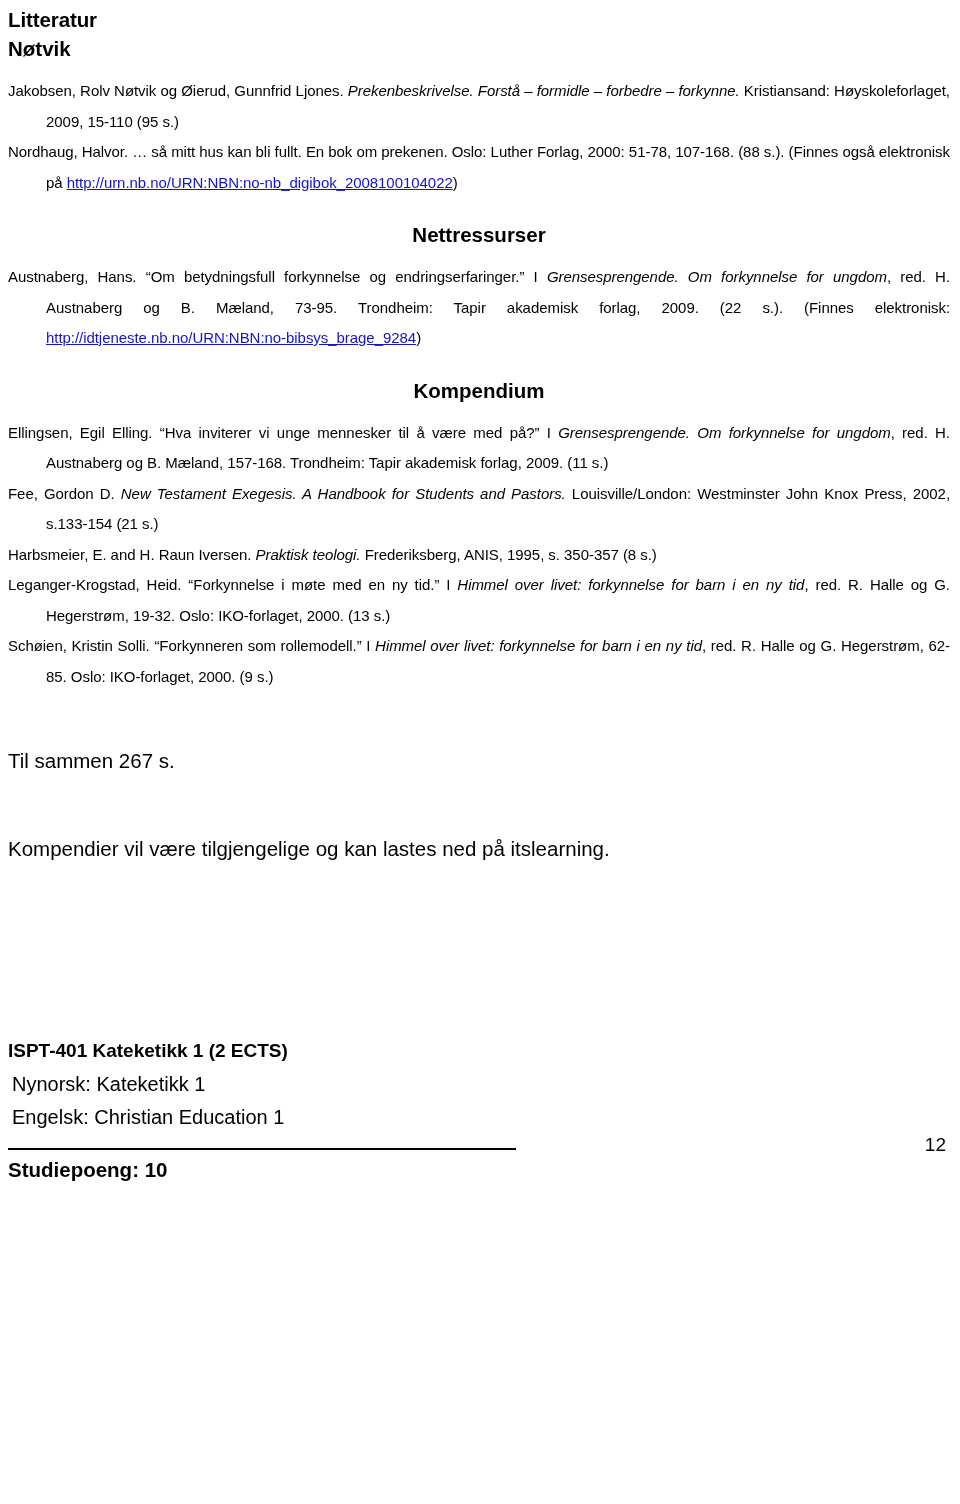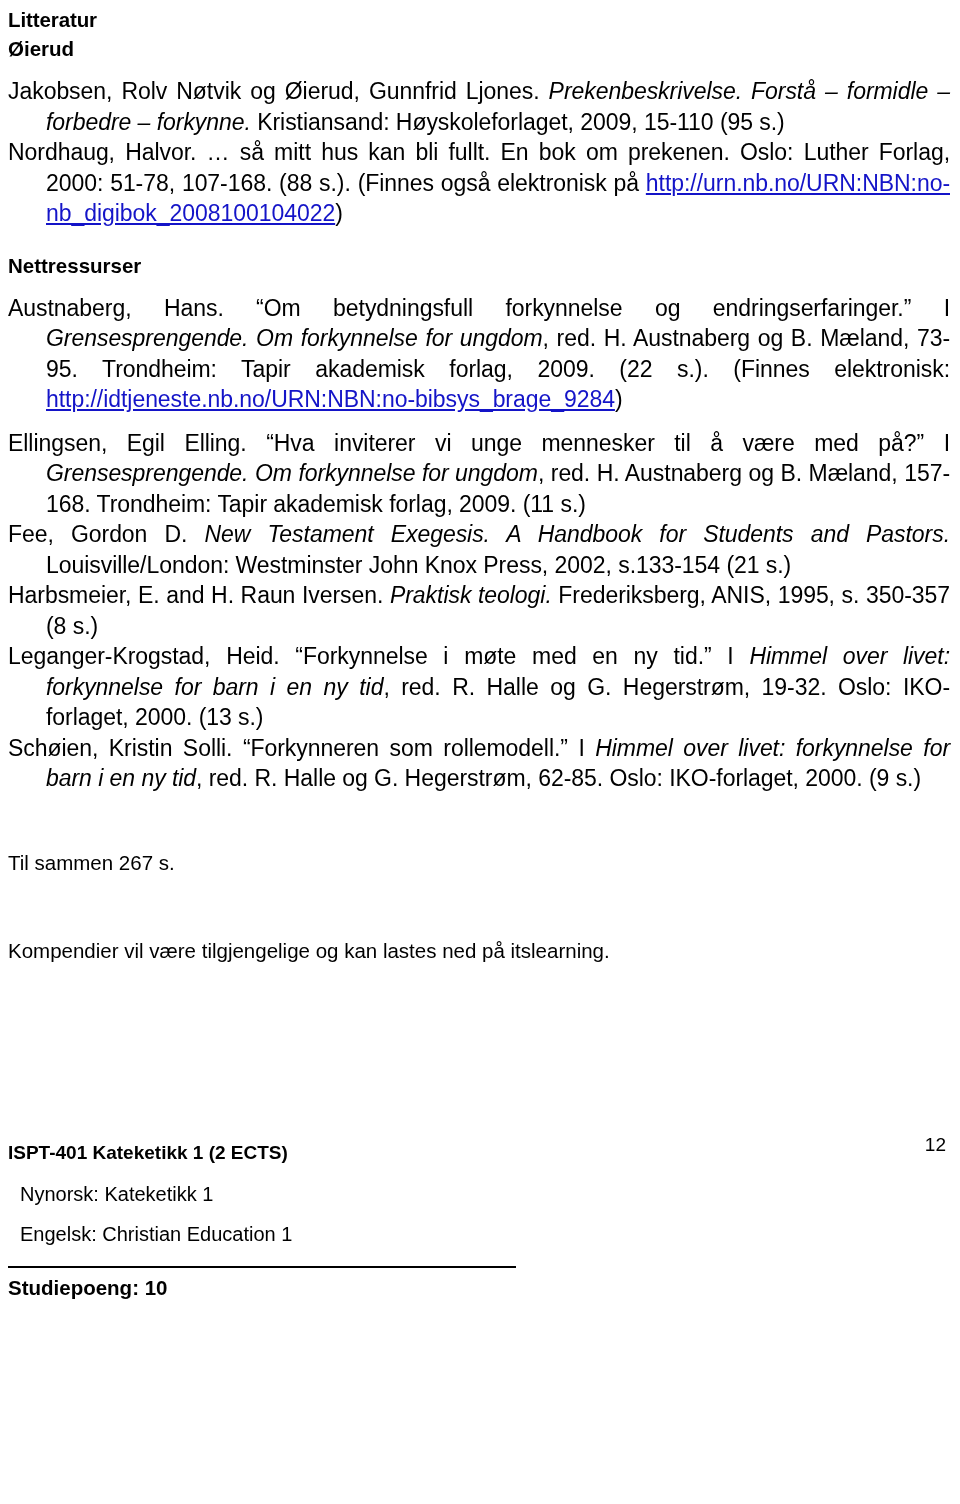--- a/index.html
+++ b/index.html
@@ -33,24 +33,25 @@
     letter-spacing: -0.1px;
   }
   .h-sub {
     font-size: 20.5px;
     font-weight: bold;
     line-height: 29px;
     margin: 0;
   }
   .h-space-before {
     margin-top: 22px;
+    text-align: center;
   }
 
   .ref {
-    font-size: 23px;
+    font-size: 15px;
     line-height: 30.5px;
     margin: 0 0 0 0;
     text-align: justify;
     text-justify: inter-word;
     padding-left: 38px;
     text-indent: -38px;
     letter-spacing: -0.05px;
   }
   .ref + .ref {
   }
@@ -79,21 +80,21 @@
 
   .course-title {
     font-size: 19px;
     font-weight: bold;
     line-height: 30px;
     margin: 0;
   }
   .course-line {
     font-size: 20px;
     line-height: 28.5px;
-    margin: 12px;
+    margin: 4px;
   }
 
   .rule {
     border: none;
     border-top: 2.2px solid #000000;
     width: 508px;
     margin: 17px 0 6px 0;
   }
 
   .studiepoeng {
@@ -110,36 +111,37 @@
     font-size: 19px;
     line-height: 22px;
   }
 </style>
 </head>
 <body>
 
 <div class="page">
 
   <h1 class="h-sec">Litteratur</h1>
-  <h2 class="h-sub">Øierud</h2>
+  <h2 class="h-sub">Nøtvik</h2>
 
   <p class="ref gap-after-head">
     <span>Jakobsen, Rolv Nøtvik og Øierud, Gunnfrid Ljones. </span><i>Prekenbeskrivelse. Forstå – formidle – forbedre – forkynne.</i><span> Kristiansand: Høyskoleforlaget, 2009, 15-110 (95 s.)</span>
   </p>
 
   <p class="ref">
     <span>Nordhaug, Halvor. … så mitt hus kan bli fullt. En bok om prekenen. Oslo: Luther Forlag, 2000: 51-78, 107-168. (88 s.). (Finnes også elektronisk på </span><span class="link">http://urn.nb.no/URN:NBN:no-nb_digibok_2008100104022</span><span>)</span>
   </p>
 
   <h2 class="h-sub h-space-before">Nettressurser</h2>
 
   <p class="ref gap-after-head">
     <span>Austnaberg, Hans. “Om betydningsfull forkynnelse og endringserfaringer.” I </span><i>Grensesprengende. Om forkynnelse for ungdom</i><span>, red. H. Austnaberg og B. Mæland, 73-95. Trondheim: Tapir akademisk forlag, 2009. (22 s.). (Finnes elektronisk: </span><span class="link">http://idtjeneste.nb.no/URN:NBN:no-bibsys_brage_9284</span><span>)</span>
   </p>
 
+  <h2 class="h-sub h-space-before">Kompendium</h2>
 
   <p class="ref gap-after-head">
     <span>Ellingsen, Egil Elling. “Hva inviterer vi unge mennesker til å være med på?” I </span><i>Grensesprengende. Om forkynnelse for ungdom</i><span>, red. H. Austnaberg og B. Mæland, 157-168. Trondheim: Tapir akademisk forlag, 2009. (11 s.)</span>
   </p>
 
   <p class="ref">
     <span>Fee, Gordon D. </span><i>New Testament Exegesis. A Handbook for Students and Pastors.</i><span> Louisville/London: Westminster John Knox Press, 2002, s.133-154 (21 s.)</span>
   </p>
 
   <p class="ref">

